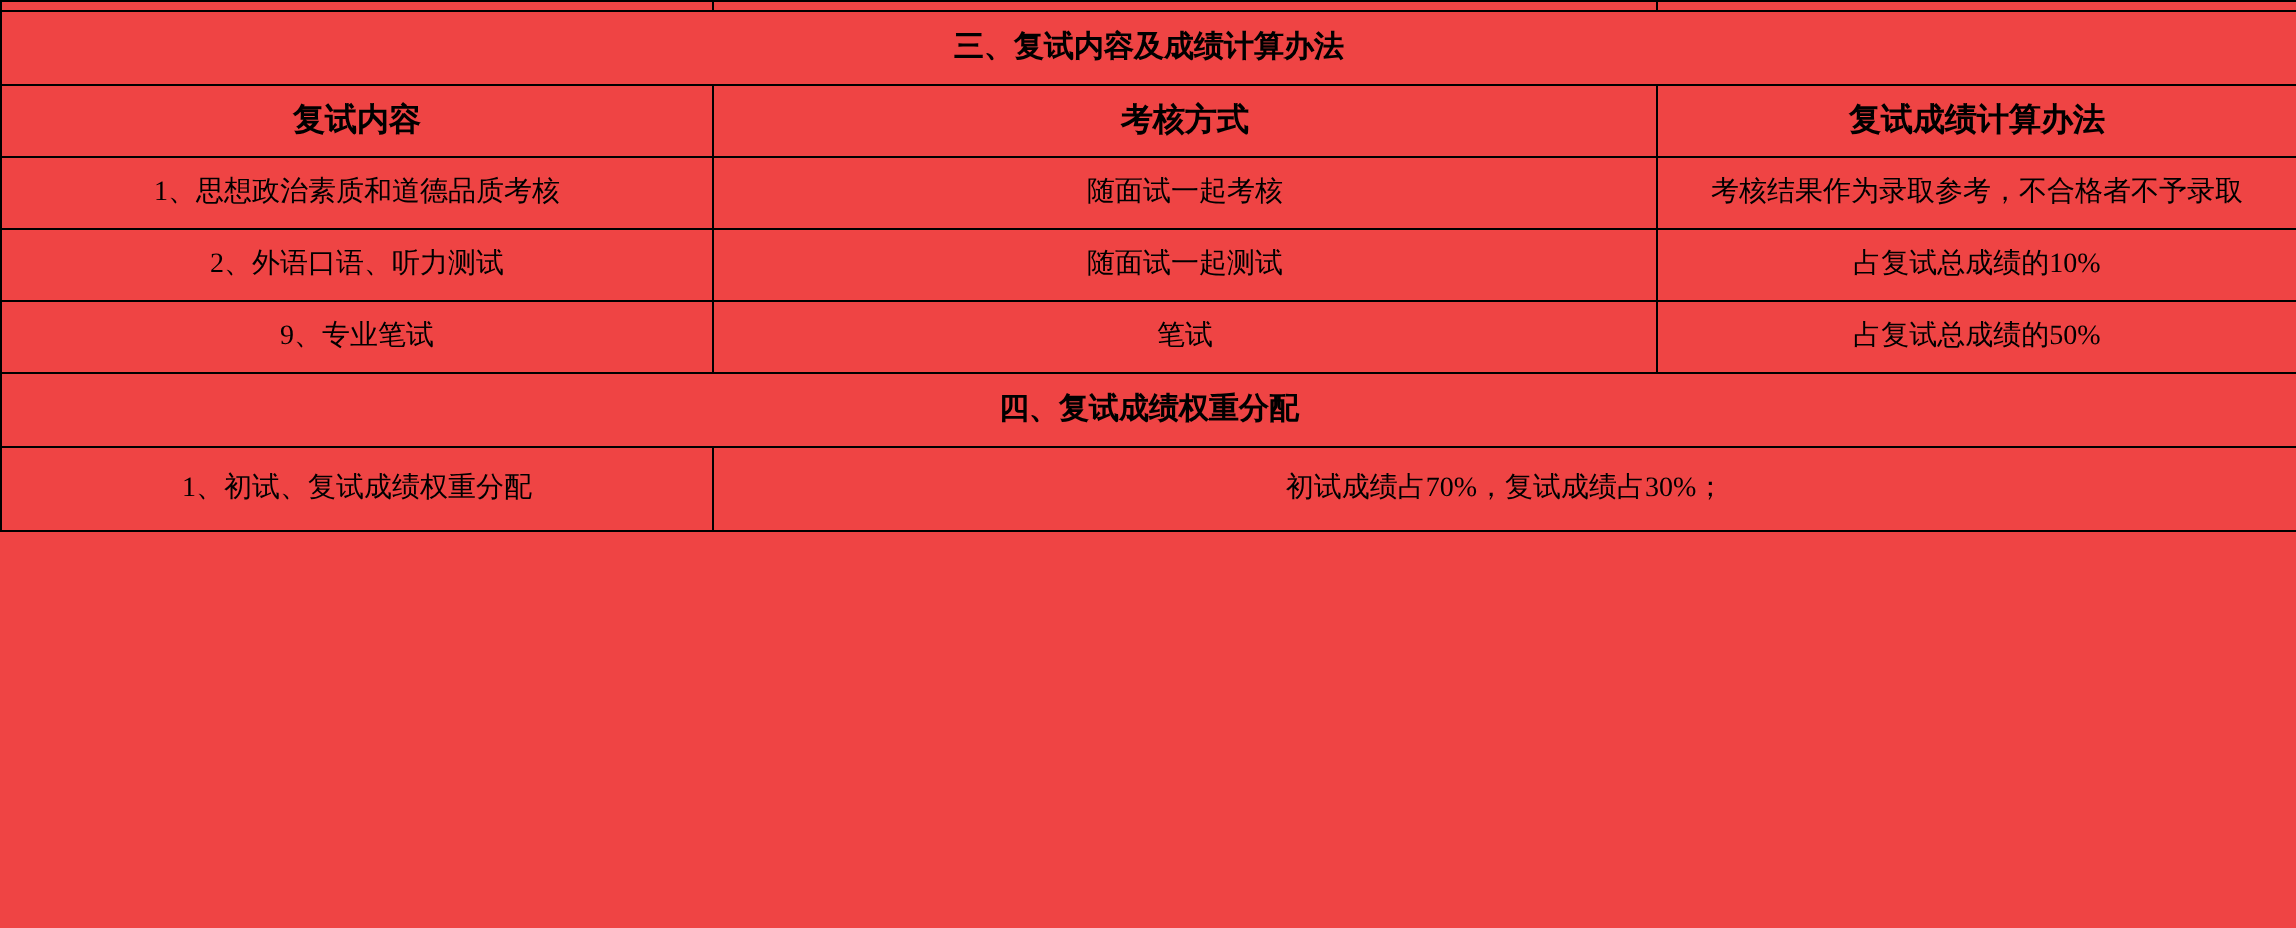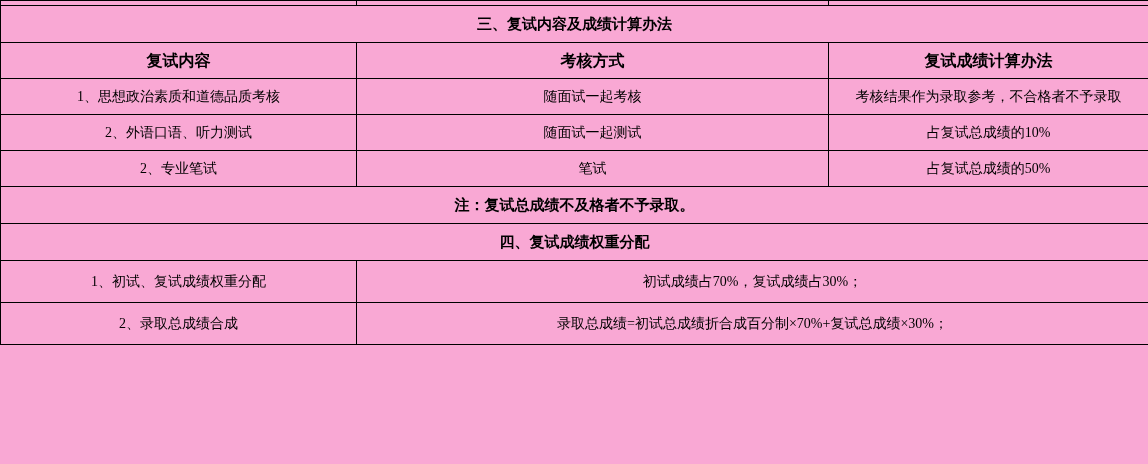--- a/index.html
+++ b/index.html
@@ -3,21 +3,21 @@
 <meta charset="utf-8">
 <style>
   html, body {
     margin: 0;
     padding: 0;
     background: #ffffff;
   }
   .sheet {
     width: 1148px;
     height: 464px;
-    background: #f9a8d4;
+    background: #ef4444;
     color: #000000;
     font-family: "Liberation Serif", "DejaVu Serif", serif;
     overflow: hidden;
   }
   table.doc-table {
     border-collapse: collapse;
     table-layout: fixed;
     width: 1148px;
   }
   table.doc-table td {
@@ -85,36 +85,29 @@
         <td>1、思想政治素质和道德品质考核</td>
         <td>随面试一起考核</td>
         <td>考核结果作为录取参考，不合格者不予录取</td>
       </tr>
       <tr class="data-row">
         <td>2、外语口语、听力测试</td>
         <td>随面试一起测试</td>
         <td>占复试总成绩的10%</td>
       </tr>
       <tr class="data-row">
-        <td>2、专业笔试</td>
+        <td>9、专业笔试</td>
         <td>笔试</td>
         <td>占复试总成绩的50%</td>
       </tr>
 
-      <tr class="note-row">
-        <td colspan="3">注：复试总成绩不及格者不予录取。</td>
-      </tr>
 
       <tr class="title-row">
         <td colspan="3">四、复试成绩权重分配</td>
       </tr>
 
       <tr class="bottom-row">
         <td>1、初试、复试成绩权重分配</td>
         <td colspan="2">初试成绩占70%，复试成绩占30%；</td>
       </tr>
-      <tr class="bottom-row">
-        <td>2、录取总成绩合成</td>
-        <td colspan="2">录取总成绩=初试总成绩折合成百分制×70%+复试总成绩×30%；</td>
-      </tr>
     </tbody>
   </table>
 </div>
 
 </body></html>

